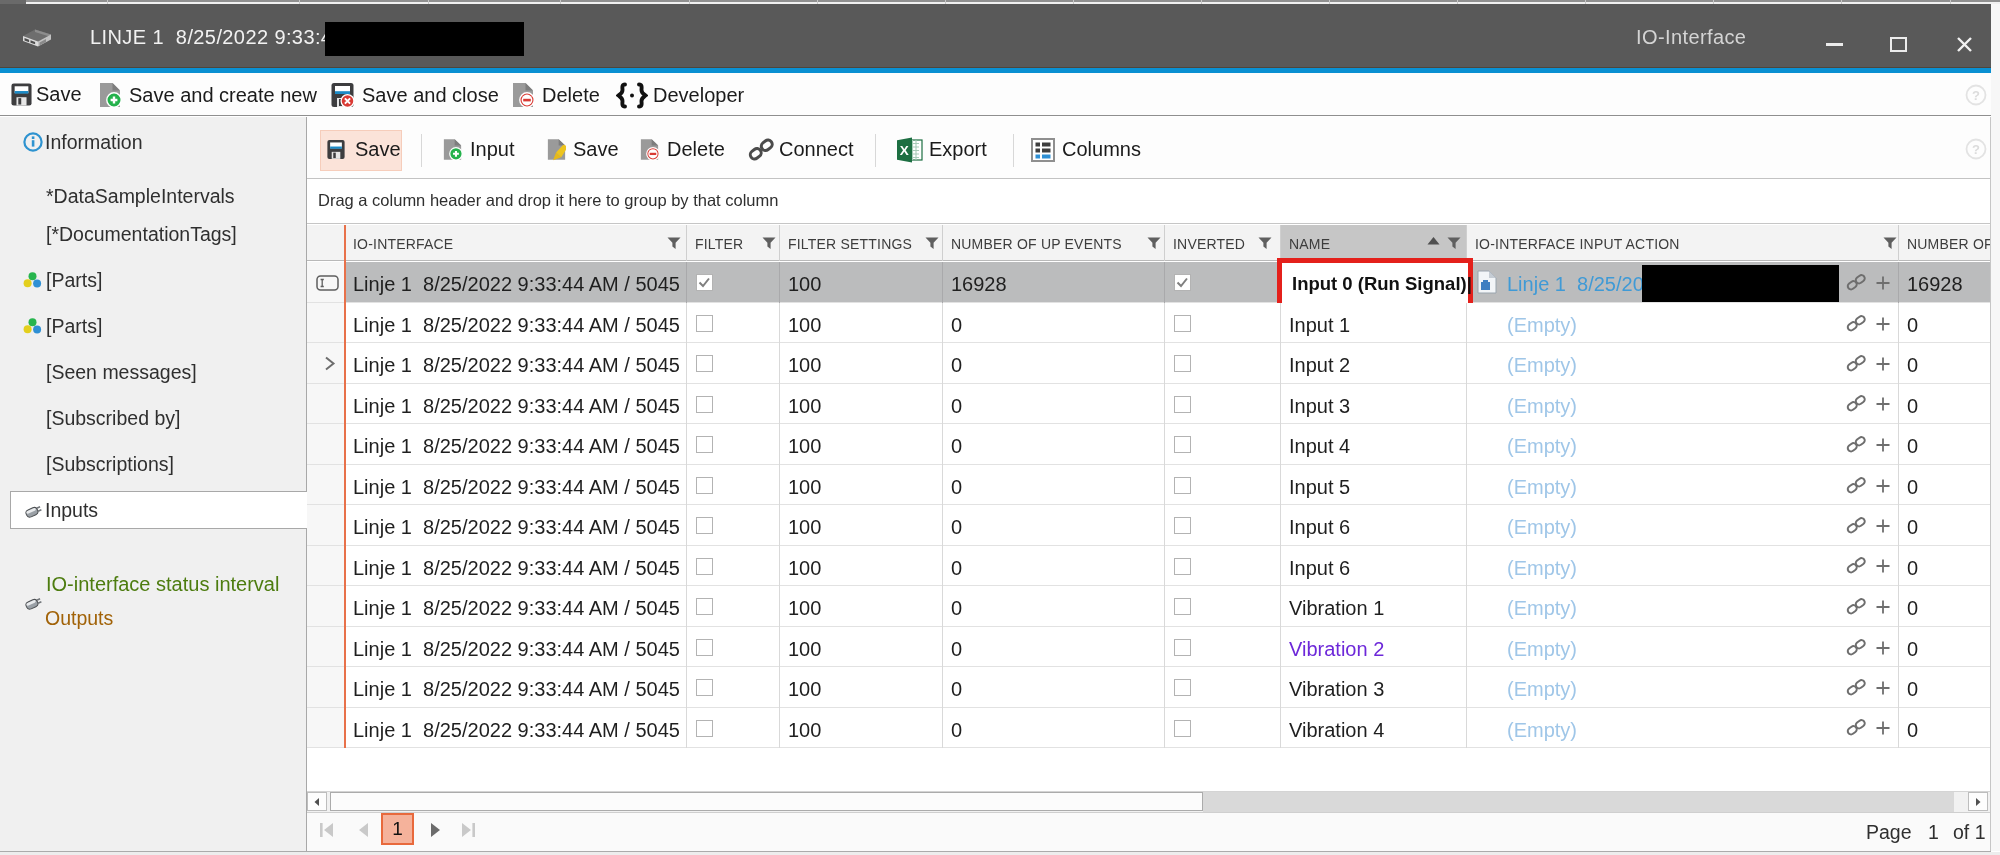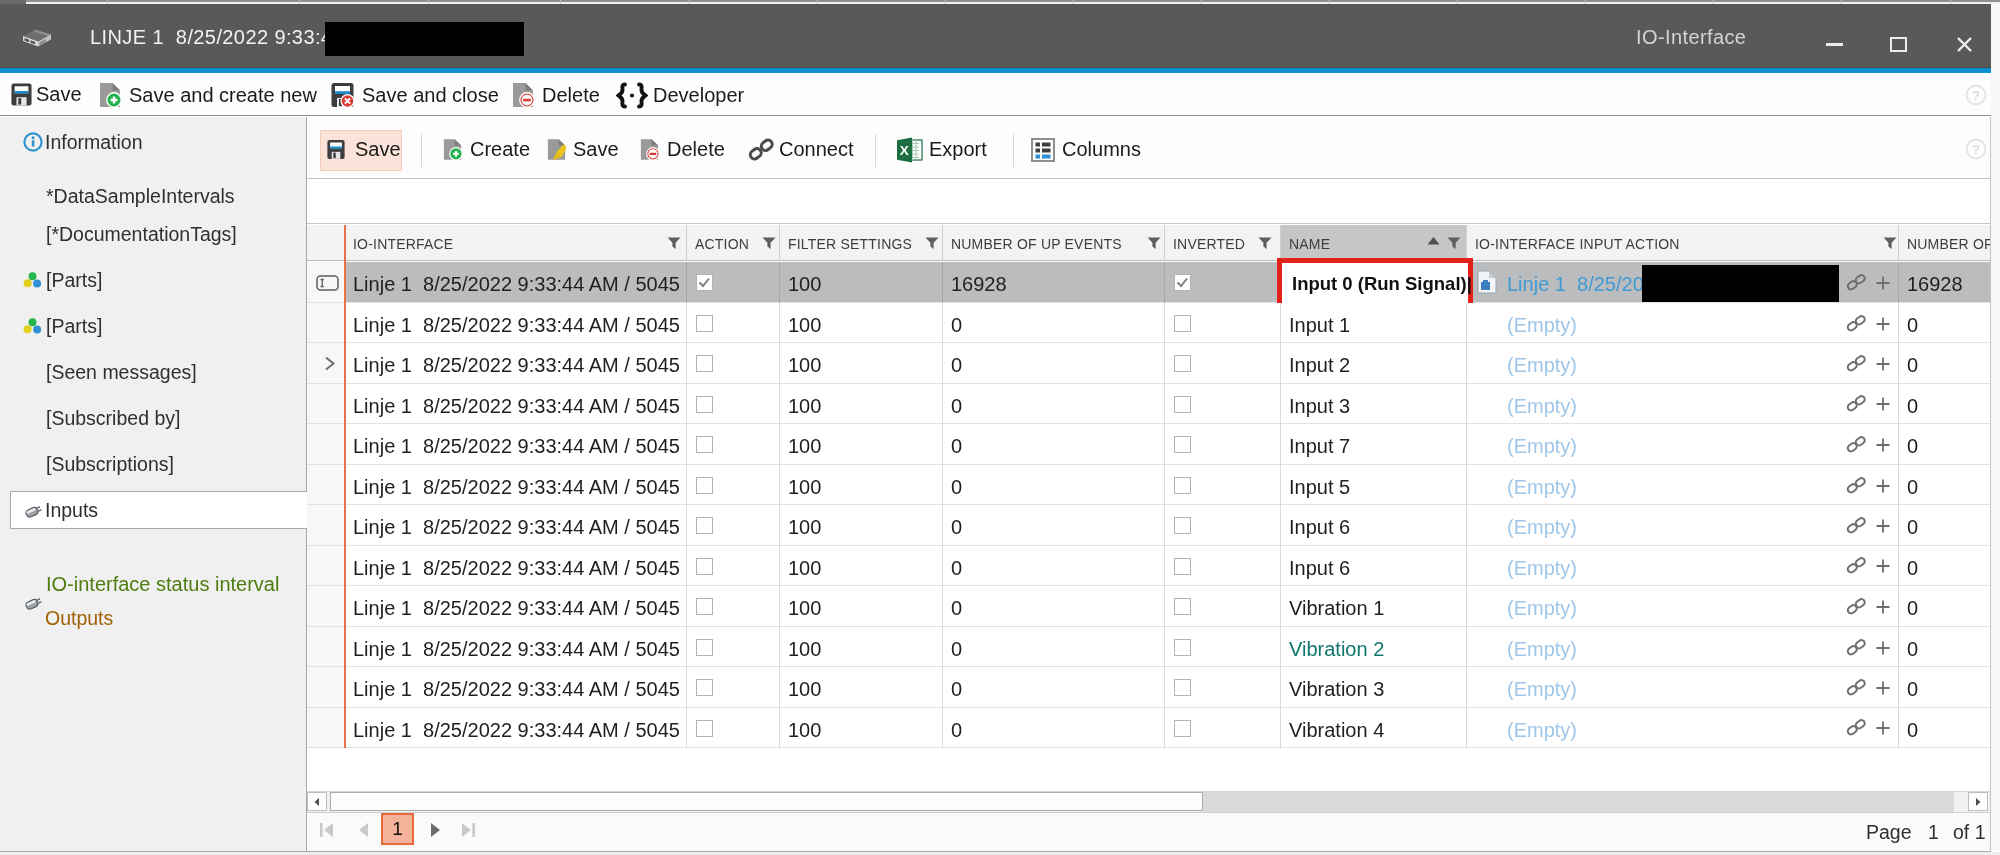--- a/index.html
+++ b/index.html
@@ -150,21 +150,21 @@
 <rect x="8" y="17" width="3.2" height="7" fill="#3d3d3f"></rect>
 </svg>
 <div class="a txt" style="left:355px;top:138px;font-size:20px;color:#1b1b1b">Save</div>
 <div class="a" style="left:421px;top:134px;width:1px;height:33px;background:#d8d8d8"></div>
 <svg class="a" style="left:443px;top:138px" width="19" height="23" viewBox="0 0 22 26">
 <path d="M1 1 H13.5 L21 8.5 V25 H1 Z" fill="#9a9a9a"></path>
 <path d="M13.5 1 L21 8.5 H13.5 Z" fill="#7d7d7d"></path>
 <circle cx="15" cy="18" r="7.2" fill="#24b24c" stroke="#fff" stroke-width="1.4"></circle>
 <path d="M15 14.6 V21.4 M11.6 18 H18.4" stroke="#fff" stroke-width="2.4"></path>
     </svg>
-<div class="a txt" style="left:470px;top:138px;font-size:20px;color:#1b1b1b">Create</div>
+<div class="a txt" style="left:470px;top:138px;font-size:20px;color:#1b1b1b">Input</div>
 <svg class="a" style="left:547px;top:138px" width="19" height="23" viewBox="0 0 22 26">
 <path d="M1 1 H13.5 L21 8.5 V25 H1 Z" fill="#9a9a9a"></path>
 <path d="M13.5 1 L21 8.5 H13.5 Z" fill="#7d7d7d"></path>
 <path d="M7 25.5 L10.5 16.5 L16.5 22 Z" fill="#e5b91c"></path>
 <path d="M10.5 16.5 L18.2 8.2 A2.2 2.2 0 0 1 21.4 8.4 L22.4 9.4 A2.2 2.2 0 0 1 22.4 12.6 L16.5 22 Z" fill="#edc41f"></path>
     </svg>
 <div class="a txt" style="left:573px;top:138px;font-size:20px;color:#1b1b1b">Save</div>
 <svg class="a" style="left:640px;top:138px" width="19" height="23" viewBox="0 0 22 26">
 <path d="M1 1 H13.5 L21 8.5 V25 H1 Z" fill="#9a9a9a"></path>
 <path d="M13.5 1 L21 8.5 H13.5 Z" fill="#7d7d7d"></path>
@@ -194,32 +194,33 @@
 <rect x="1" y="1" width="22" height="22" fill="#fff" stroke="#8f8f8f" stroke-width="2"></rect>
 <rect x="4.5" y="4.5" width="4.5" height="4" fill="#3e3e3e"></rect>
       <rect x="11" y="4.5" width="8.5" height="4" fill="#3e3e3e"></rect>
 <rect x="4.5" y="10.5" width="4.5" height="4" fill="#3e3e3e"></rect>
       <rect x="11" y="10.5" width="8.5" height="4" fill="#3e3e3e"></rect>
 <rect x="4.5" y="16.5" width="4.5" height="4" fill="#2e8fd4"></rect>
       <rect x="11" y="16.5" width="8.5" height="4" fill="#2e8fd4"></rect>
 </svg>
 <div class="a txt" style="left:1062px;top:138px;font-size:20px;color:#1b1b1b">Columns</div>
 <div class="a" style="left:307px;top:180px;width:1683px;height:44px;background:#fff;border-bottom:1px solid #c6c6c6"></div>
+<div class="a txt" style="left:318px;top:191px;font-size:16.5px;color:#2f2f2f">Drag a column header and drop it here to group by that column</div>
 <div class="a" style="left:307px;top:225px;width:1683px;height:36px;background:#f3f3f3;border-bottom:1px solid #b9b9b9"></div>
 <div class="a" style="left:1281px;top:225px;width:186px;height:36px;background:#c6c6c6"></div>
 <div class="a" style="left:345px;top:225px;width:1px;height:36px;background:#cfcfcf"></div>
 <div class="a" style="left:686px;top:225px;width:1px;height:36px;background:#cfcfcf"></div>
 <div class="a" style="left:779px;top:225px;width:1px;height:36px;background:#cfcfcf"></div>
 <div class="a" style="left:942px;top:225px;width:1px;height:36px;background:#cfcfcf"></div>
 <div class="a" style="left:1164px;top:225px;width:1px;height:36px;background:#cfcfcf"></div>
 <div class="a" style="left:1280px;top:225px;width:1px;height:36px;background:#cfcfcf"></div>
 <div class="a" style="left:1466px;top:225px;width:1px;height:36px;background:#cfcfcf"></div>
 <div class="a" style="left:1898px;top:225px;width:1px;height:36px;background:#cfcfcf"></div>
 <div class="a txt" style="left:353px;top:236px;font-size:14px;color:#3d3d3d;letter-spacing:0.2px">IO-INTERFACE</div>
-<div class="a txt" style="left:695px;top:236px;font-size:14px;color:#3d3d3d;letter-spacing:0.2px">ACTION</div>
+<div class="a txt" style="left:695px;top:236px;font-size:14px;color:#3d3d3d;letter-spacing:0.2px">FILTER</div>
 <div class="a txt" style="left:788px;top:236px;font-size:14px;color:#3d3d3d;letter-spacing:0.2px">FILTER SETTINGS</div>
 <div class="a txt" style="left:951px;top:236px;font-size:14px;color:#3d3d3d;letter-spacing:0.2px">NUMBER OF UP EVENTS</div>
 <div class="a txt" style="left:1173px;top:236px;font-size:14px;color:#3d3d3d;letter-spacing:0.2px">INVERTED</div>
 <div class="a txt" style="left:1289px;top:236px;font-size:14px;color:#3d3d3d;letter-spacing:0.2px">NAME</div>
 <div class="a txt" style="left:1475px;top:236px;font-size:14px;color:#3d3d3d;letter-spacing:0.2px">IO-INTERFACE INPUT ACTION</div>
 <div class="a txt" style="left:1907px;top:236px;font-size:14px;color:#3d3d3d;letter-spacing:0.2px">NUMBER OF</div>
 <svg class="a" style="left:667px;top:237px" width="14" height="13" viewBox="0 0 14 13">
 <path d="M0.5 0.5 H13.5 L8.6 5.8 V12 L5.4 9.4 V5.8 Z" fill="#5f5f5f"></path>
     </svg>
 <svg class="a" style="left:762px;top:237px" width="14" height="13" viewBox="0 0 14 13">
@@ -378,21 +379,21 @@
 <div class="a" style="left:1898px;top:424px;width:1px;height:40.5px;background:#d9d9d9"></div>
 <div class="a txt" style="left:353px;top:435.0px;font-size:20px;color:#1f1f1f">Linje 1&nbsp;&nbsp;8/25/2022 9:33:44 AM / 5045</div>
 <svg class="a" style="left:696px;top:436.0px" width="17" height="17" viewBox="0 0 17 17">
 <rect x="0.5" y="0.5" width="16" height="16" fill="#fff" stroke="#b3b3b3" stroke-width="1"></rect>
     </svg>
 <div class="a txt" style="left:788px;top:435.0px;font-size:20px;color:#1f1f1f">100</div>
 <div class="a txt" style="left:951px;top:435.0px;font-size:20px;color:#1f1f1f">0</div>
 <svg class="a" style="left:1174px;top:436.0px" width="17" height="17" viewBox="0 0 17 17">
 <rect x="0.5" y="0.5" width="16" height="16" fill="#fff" stroke="#b3b3b3" stroke-width="1"></rect>
     </svg>
-<div class="a txt" style="left:1289px;top:435.0px;font-size:20px;color:#1f1f1f">Input 7</div>
+<div class="a txt" style="left:1289px;top:435.0px;font-size:20px;color:#1f1f1f">Input 4</div>
 <div class="a txt" style="left:1507px;top:435.0px;font-size:20px;color:#9fc6e8">(Empty)</div>
 <svg class="a" style="left:1846px;top:435px" width="46" height="20" viewBox="0 0 46 20">
 <g fill="none" stroke="#6e6e6e" stroke-width="2">
 <rect x="1.5" y="9" width="9.5" height="6.5" rx="3.2" transform="rotate(-36 6.25 12.25)"></rect>
 <rect x="9.5" y="3" width="9.5" height="6.5" rx="3.2" transform="rotate(-36 14.25 6.25)"></rect>
 </g>
 <path d="M37 3.5 V16.5 M30.5 10 H43.5" stroke="#6e6e6e" stroke-width="1.8"></path>
     </svg>
 <div class="a txt" style="left:1907px;top:435.0px;font-size:20px;color:#1f1f1f">0</div>
 <div class="a" style="left:346px;top:464.5px;width:1644px;height:40.5px;background:#fff;border-bottom:1px solid #e2e2e2"></div>
@@ -518,21 +519,21 @@
 <div class="a" style="left:1898px;top:626.5px;width:1px;height:40.5px;background:#d9d9d9"></div>
 <div class="a txt" style="left:353px;top:637.5px;font-size:20px;color:#1f1f1f">Linje 1&nbsp;&nbsp;8/25/2022 9:33:44 AM / 5045</div>
 <svg class="a" style="left:696px;top:638.5px" width="17" height="17" viewBox="0 0 17 17">
 <rect x="0.5" y="0.5" width="16" height="16" fill="#fff" stroke="#b3b3b3" stroke-width="1"></rect>
     </svg>
 <div class="a txt" style="left:788px;top:637.5px;font-size:20px;color:#1f1f1f">100</div>
 <div class="a txt" style="left:951px;top:637.5px;font-size:20px;color:#1f1f1f">0</div>
 <svg class="a" style="left:1174px;top:638.5px" width="17" height="17" viewBox="0 0 17 17">
 <rect x="0.5" y="0.5" width="16" height="16" fill="#fff" stroke="#b3b3b3" stroke-width="1"></rect>
     </svg>
-<div class="a txt" style="left:1289px;top:637.5px;font-size:20px;color:#0f766e">Vibration 2</div>
+<div class="a txt" style="left:1289px;top:637.5px;font-size:20px;color:#6d28d9">Vibration 2</div>
 <div class="a txt" style="left:1507px;top:637.5px;font-size:20px;color:#9fc6e8">(Empty)</div>
 <svg class="a" style="left:1846px;top:638px" width="46" height="20" viewBox="0 0 46 20">
 <g fill="none" stroke="#6e6e6e" stroke-width="2">
 <rect x="1.5" y="9" width="9.5" height="6.5" rx="3.2" transform="rotate(-36 6.25 12.25)"></rect>
 <rect x="9.5" y="3" width="9.5" height="6.5" rx="3.2" transform="rotate(-36 14.25 6.25)"></rect>
 </g>
 <path d="M37 3.5 V16.5 M30.5 10 H43.5" stroke="#6e6e6e" stroke-width="1.8"></path>
     </svg>
 <div class="a txt" style="left:1907px;top:637.5px;font-size:20px;color:#1f1f1f">0</div>
 <div class="a" style="left:346px;top:667px;width:1644px;height:40.5px;background:#fff;border-bottom:1px solid #e2e2e2"></div>

